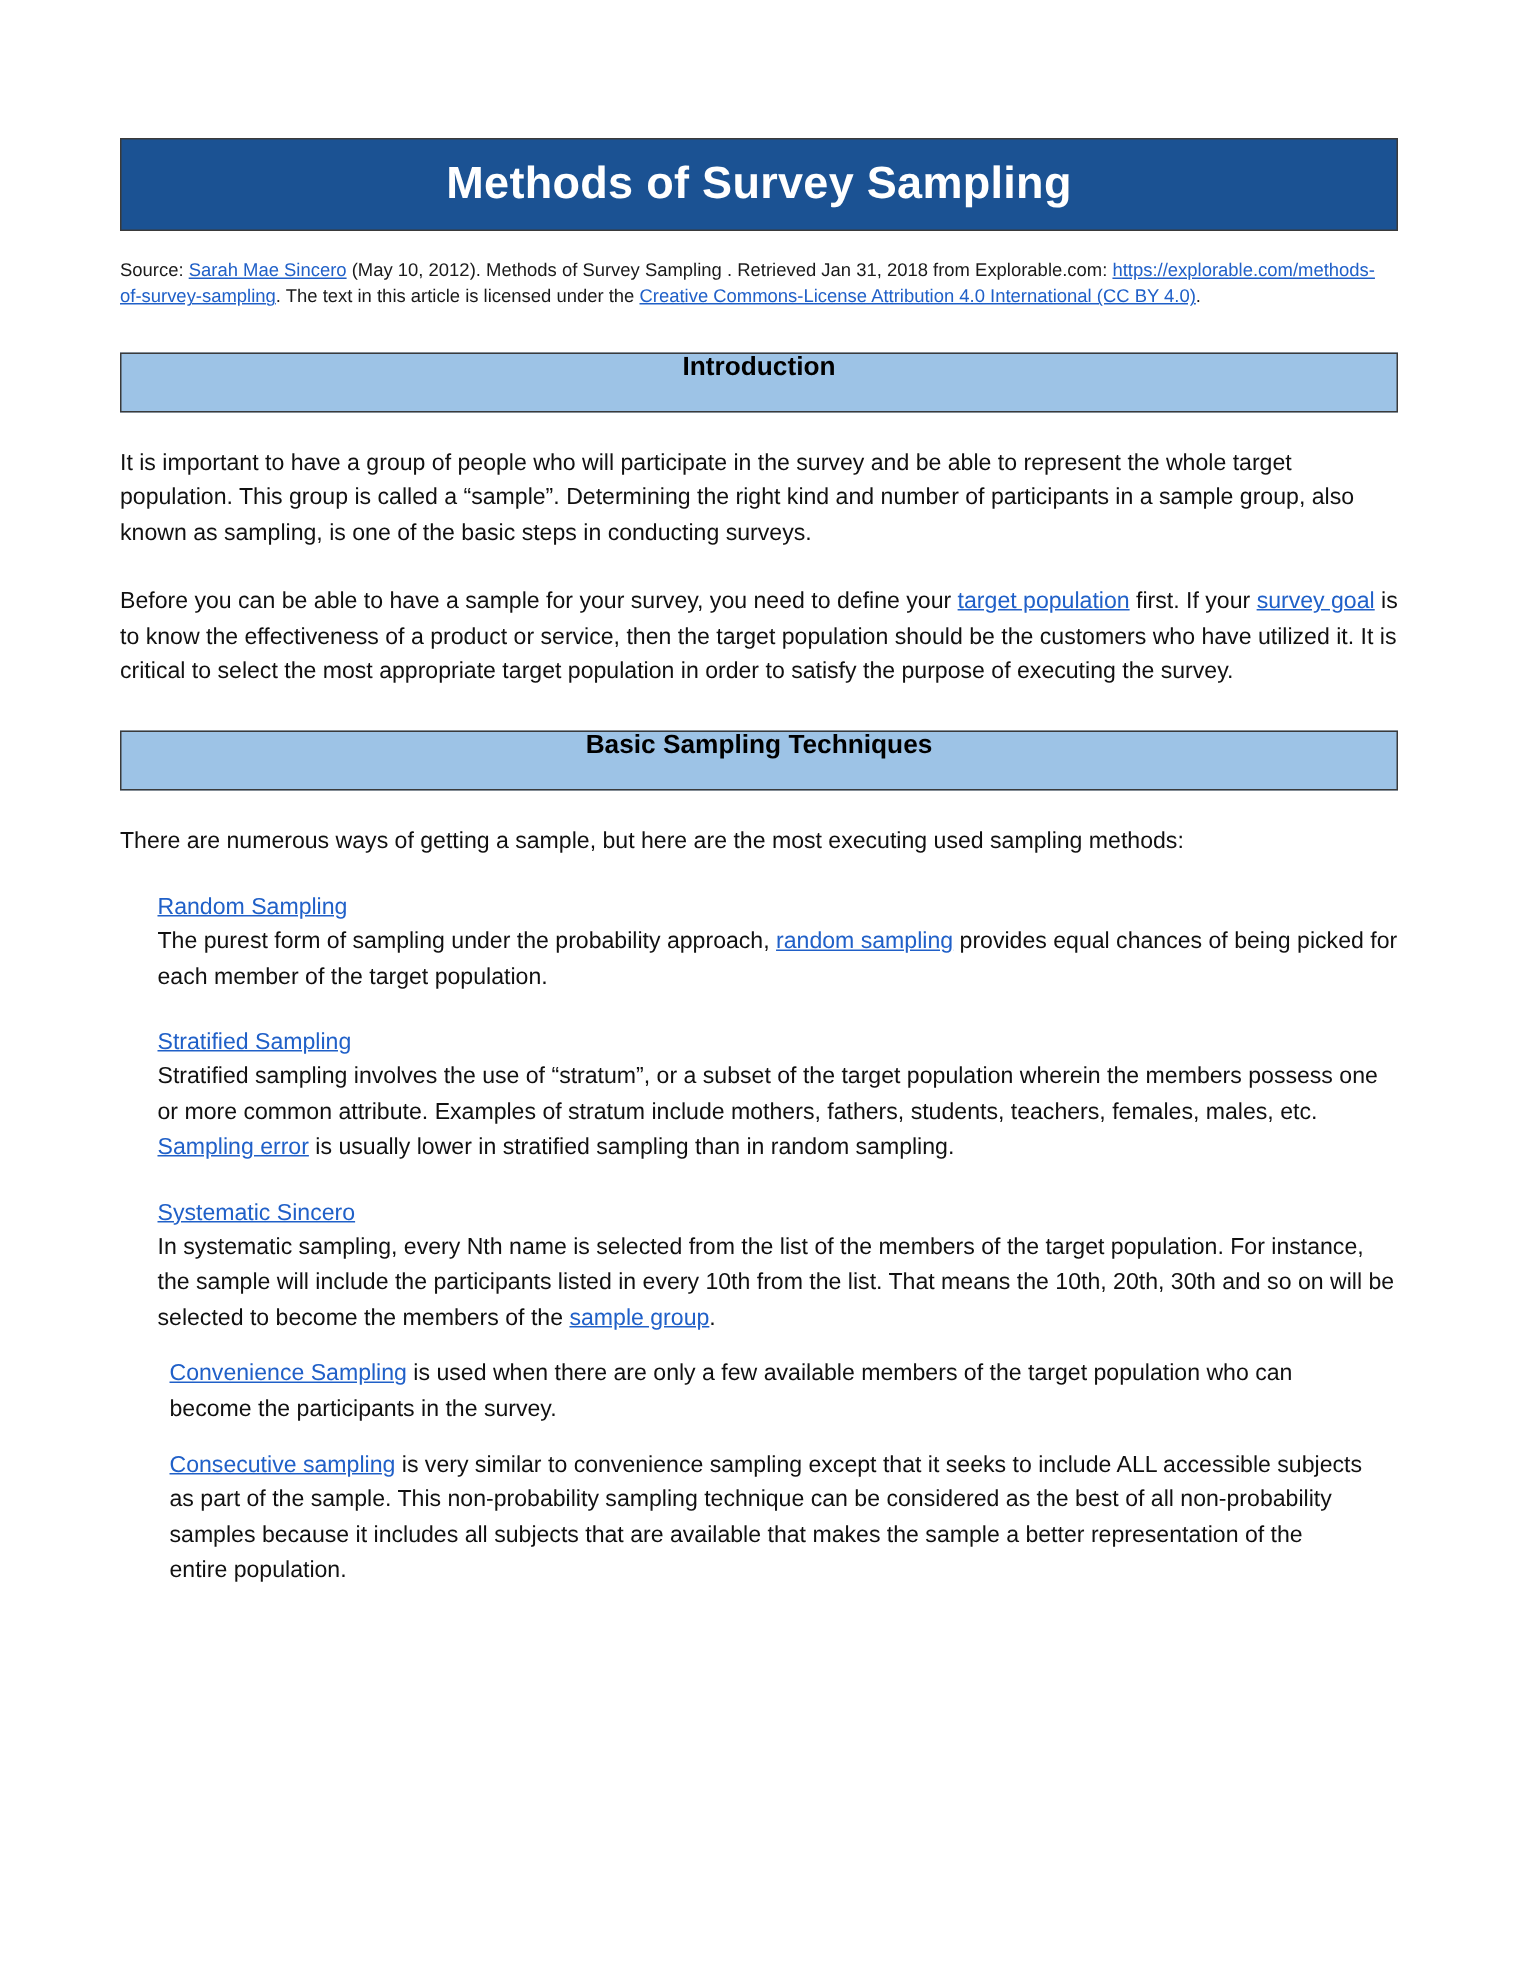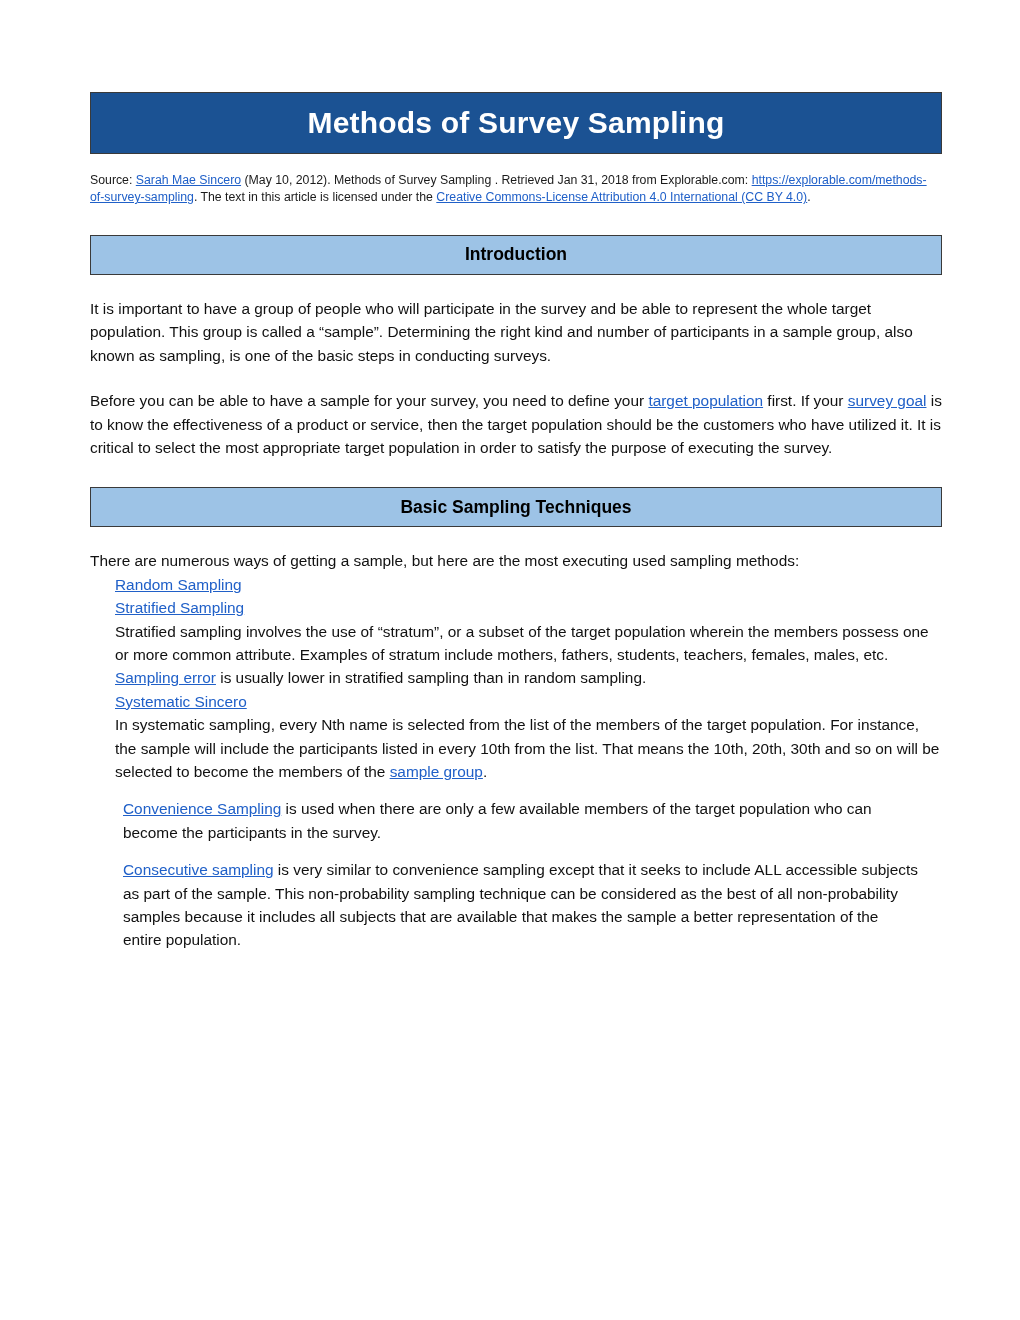--- a/index.html
+++ b/index.html
@@ -19,21 +19,21 @@
     position: relative;
     width: 1020px;
     height: 1320px;
     box-sizing: border-box;
     padding: 0;
     overflow: hidden;
   }
 
   .content {
     position: absolute;
-    left: 90px;
+    left: 80px;
     top: 92px;
     width: 852px;
   }
 
   
   .title-banner {
     background: #1B5293;
     border: 1px solid #3a3a3a;
     box-sizing: border-box;
     height: 62px;
@@ -64,21 +64,21 @@
     text-decoration: underline;
   }
 
   
   .section-bar {
     background: #9DC3E6;
     border: 1px solid #3a3a3a;
     box-sizing: border-box;
     height: 40px;
     display: flex;
-    align-items: center;
+    align-items: flex-start;
     justify-content: center;
     margin-top: 28px;
   }
   .section-bar .section-text {
     font-size: 17.5px;
     font-weight: bold;
     color: #000000;
     text-align: center;
     line-height: 1;
   }
@@ -102,20 +102,21 @@
     display: inline-block;
   }
 
   
   .method-block {
     margin-left: 25px;
     width: 828px;
     font-size: 15.4px;
     line-height: 1.52;
     color: #111111;
+    margin-top: 20px;
   }
   .method-block .method-title {
     display: block;
   }
   .method-block .method-body {
     display: block;
   }
 
   .subblock {
     margin-left: 33px;
@@ -151,20 +152,21 @@
       <span>Before you can be able to have a sample for your survey, you need to define your </span><a class="lnk" href="#">target population</a><span> first. If your </span><a class="lnk" href="#">survey goal</a><span> is to know the effectiveness of a product or service, then the target population should be the customers who have utilized it. It is critical to select the most appropriate target population in order to satisfy the purpose of executing the survey.</span>
     </div>
 
     <div class="section-bar">
       <div class="section-text">Basic Sampling Techniques</div>
     </div>
     <div class="para">There are numerous ways of getting a sample, but here are the most executing used sampling methods:</div>
 
     <div class="method-block">
       <a class="lnk-head method-title" href="#">Random Sampling</a>
+      <span class="method-body"><span>The purest form of sampling under the probability approach, </span><a class="lnk" href="#">random sampling</a><span> provides equal chances of being picked for each member of the target population.</span></span>
     </div>
 
     <div class="method-block">
       <a class="lnk-head method-title" href="#">Stratified Sampling</a>
       <span class="method-body"><span>Stratified sampling involves the use of “stratum”, or a subset of the target population wherein the members possess one or more common attribute. Examples of stratum include mothers, fathers, students, teachers, females, males, etc. </span><a class="lnk" href="#">Sampling error</a><span> is usually lower in stratified sampling than in random sampling.</span></span>
     </div>
 
     <div class="method-block">
       <a class="lnk-head method-title" href="#">Systematic Sincero</a>
       <span class="method-body"><span>In systematic sampling, every Nth name is selected from the list of the members of the target population. For instance, the sample will include the participants listed in every 10th from the list. That means the 10th, 20th, 30th and so on will be selected to become the members of the </span><a class="lnk" href="#">sample group</a><span>.</span></span>

